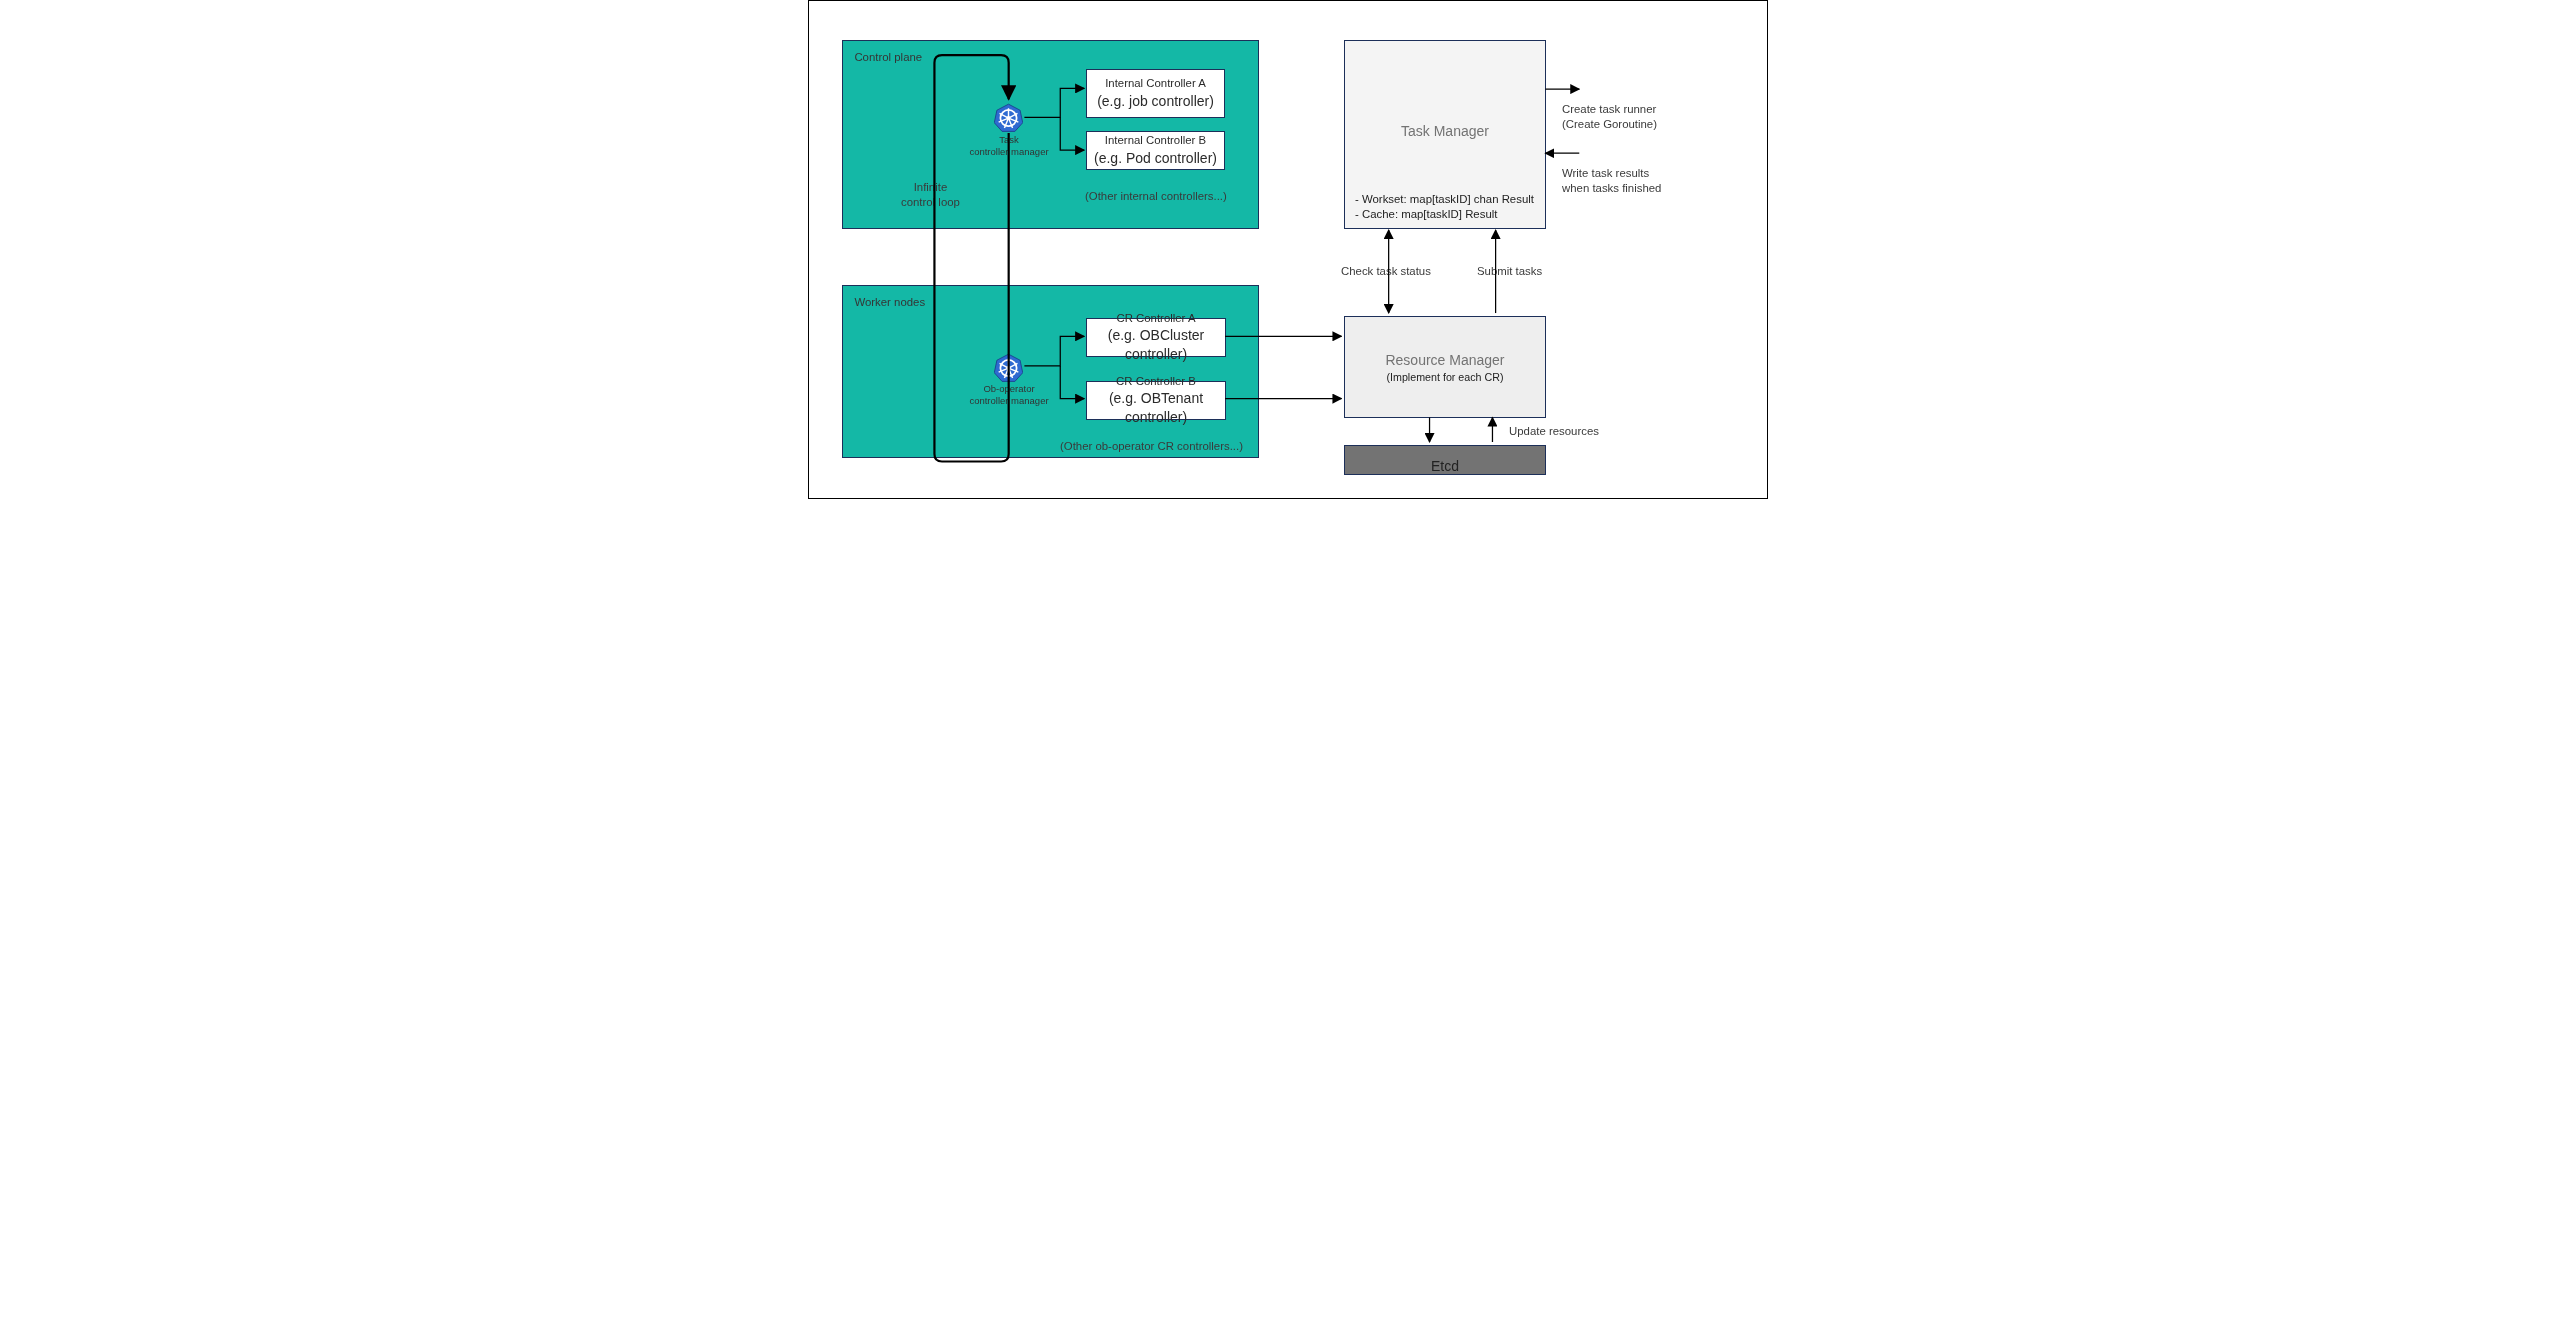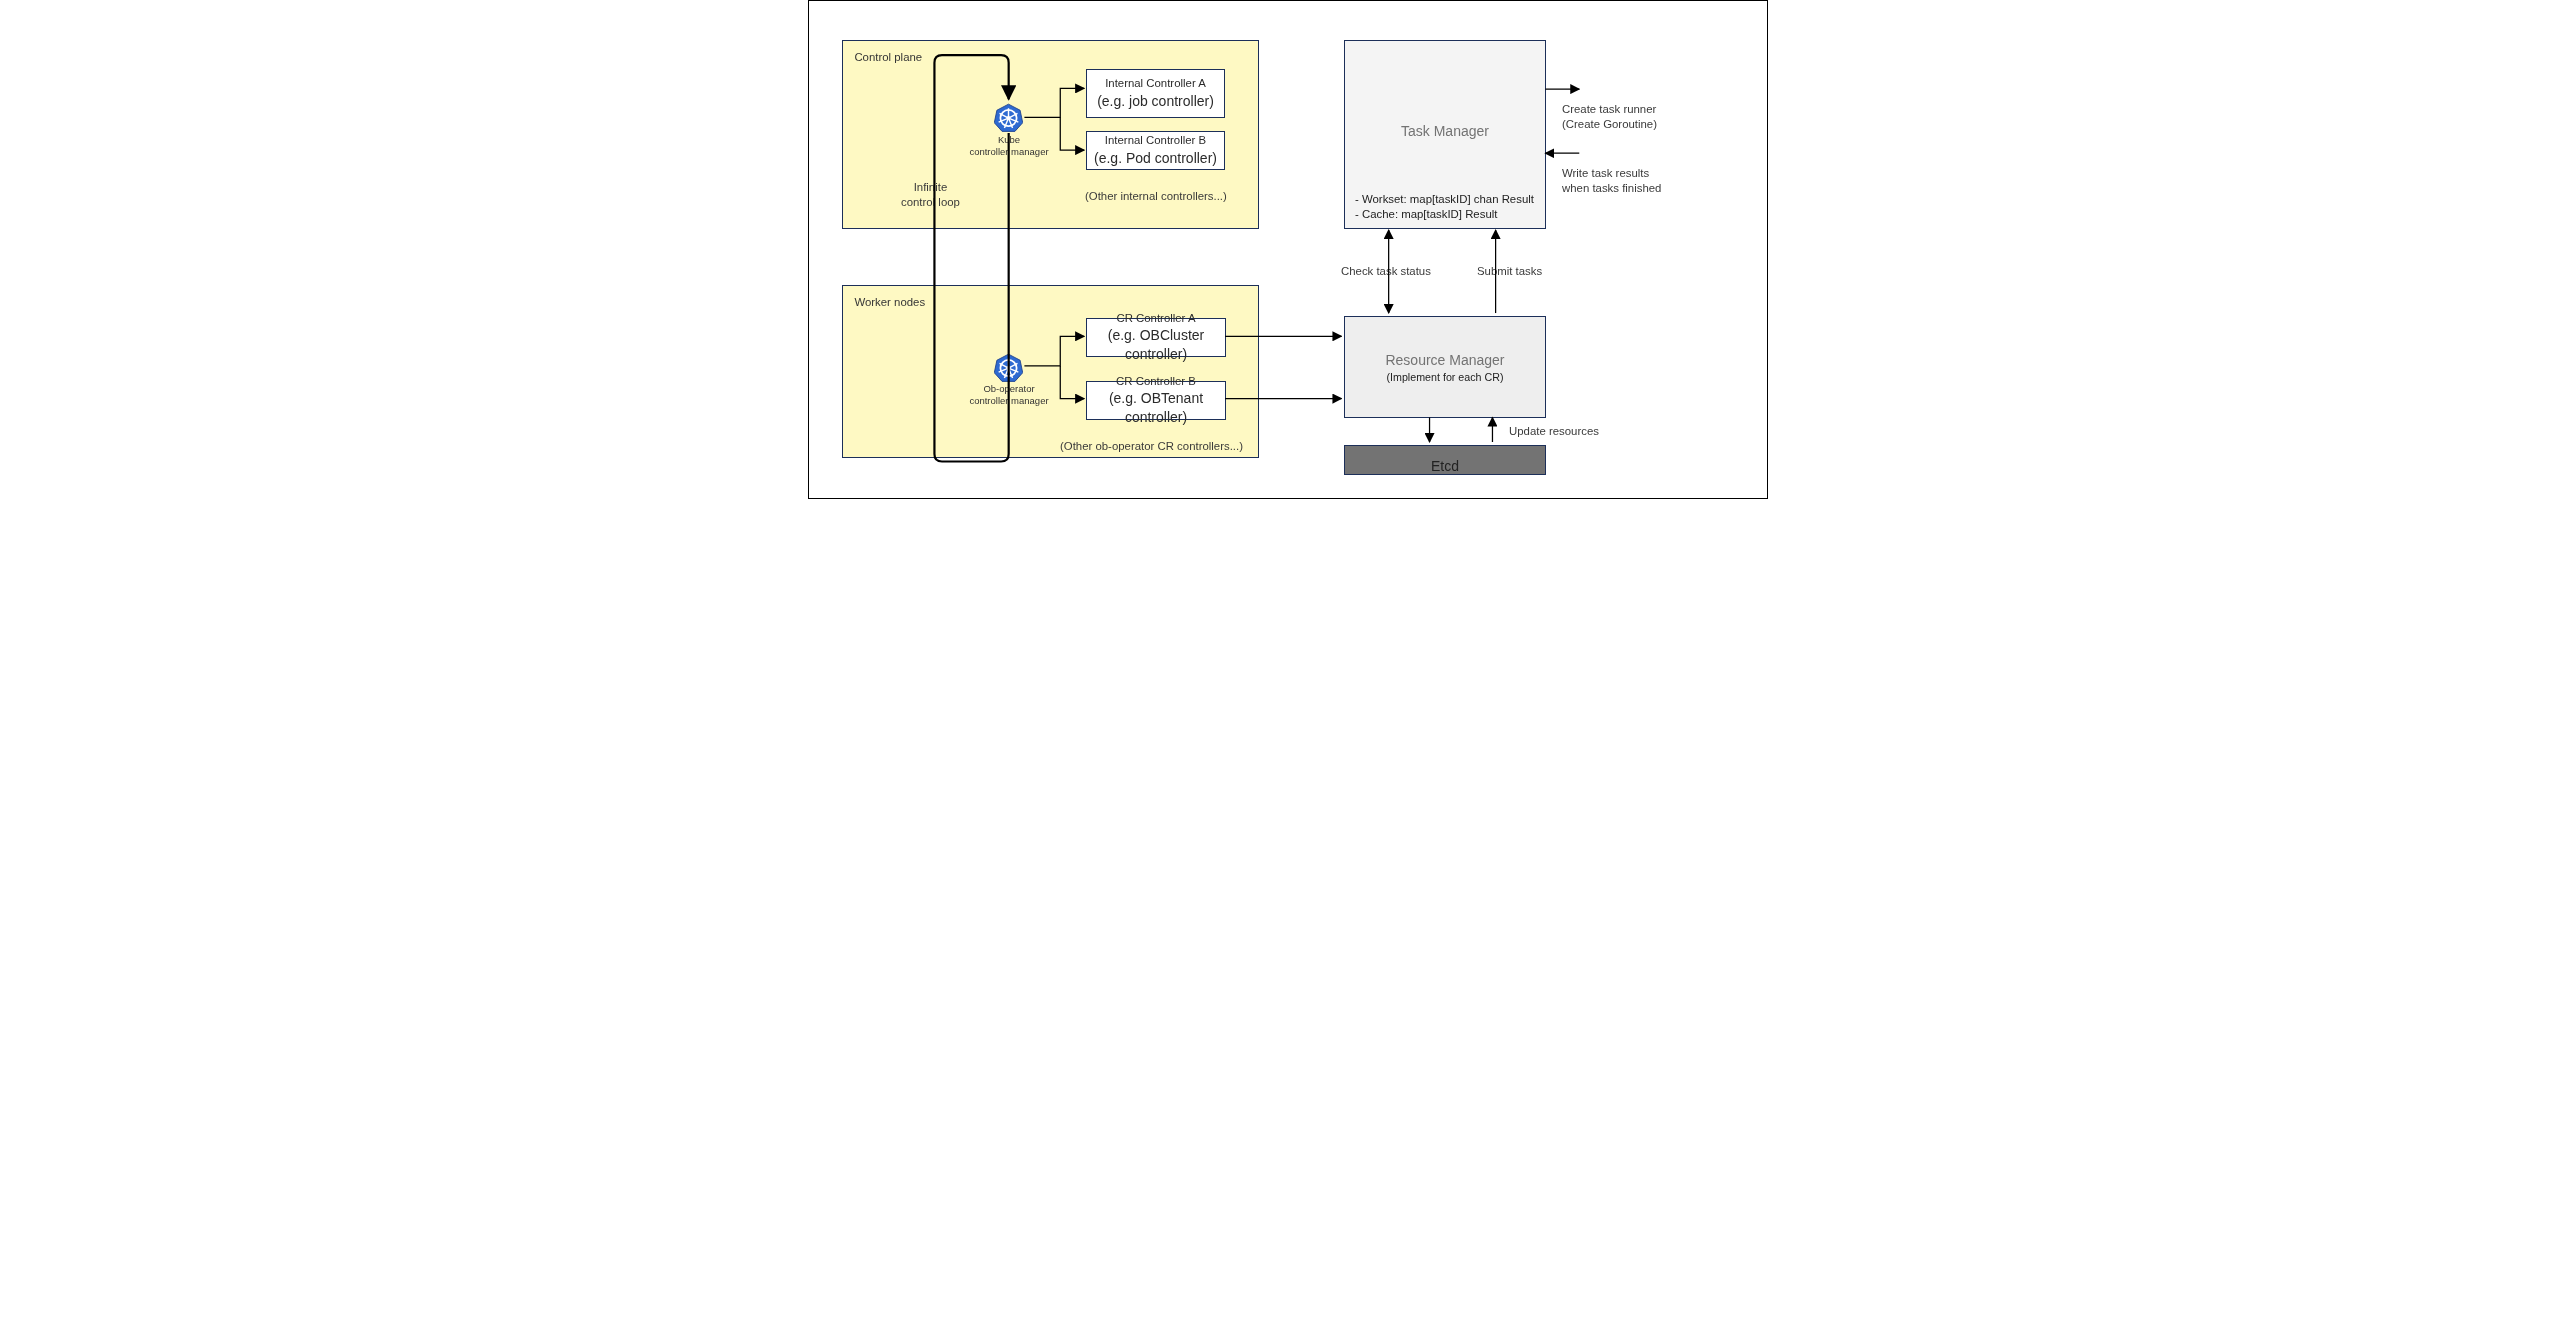--- a/index.html
+++ b/index.html
@@ -1,18 +1,18 @@
 <!DOCTYPE html>
 <html style="font-size:10px"><head>
 <meta charset="utf-8">
 <style>
   html,body{margin:0;padding:0;background:#fff;font-family:"Segoe UI",Arial,sans-serif;color:#222}
   .canvas{position:relative;width:960px;height:499px;margin:0 auto;border:1.3px solid #000;box-sizing:border-box}
   .box{position:absolute;box-sizing:border-box}
-  .pane{background:#fef9c3;border:1.3px solid #1c2f59}
+  .pane{background:#14b8a6;border:1.3px solid #1c2f59}
   .pane-label{position:absolute;top:10px;left:11.4px;font-size:11.4px;color:#353535}
   .node{background:#fff;border:1.3px solid #1c2f59;display:flex;flex-direction:column;align-items:center;justify-content:center;text-align:center;line-height:1.35}
   .node .t1{font-size:11.4px;color:#2b2b2b}
   .node .t2{font-size:14px;color:#2b2b2b}
   .note{font-size:11.4px;color:#3a3a3a}
   .bignode{background:#eeeeee;border:1.3px solid #1c2f59}
   .bignode.light{background:#f4f4f4}
   .bignode .title{font-size:14px;color:#737373;text-align:center}
   .bignode .sub{font-size:10.7px;color:#222;text-align:center}
   .bignode .body{font-size:11.4px;color:#222}
@@ -44,21 +44,21 @@
         <line x1="50" y1="52" x2="84" y2="66"></line>
           <line x1="50" y1="52" x2="64" y2="86"></line>
         <line x1="50" y1="52" x2="36" y2="86"></line>
           <line x1="50" y1="52" x2="16" y2="66"></line>
         <line x1="50" y1="52" x2="19" y2="36"></line>
       </g>
       <circle cx="50" cy="52" r="7" fill="#fff"></circle>
     </svg>
   </div>
   <div class="icon-label" style="left:152px;top:133px;width:96px">
-    <span>Kube</span><br>
+    <span>Task</span><br>
     <span>controller manager</span>
   </div>
 
   <div class="box node" style="left:277px;top:68px;width:139px;height:49px">
     <div class="t1">Internal Controller A</div>
     <div class="t2">(e.g. job controller)</div>
   </div>
 
   <div class="box node" style="left:277px;top:130px;width:139px;height:39px">
     <div class="t1">Internal Controller B</div>

